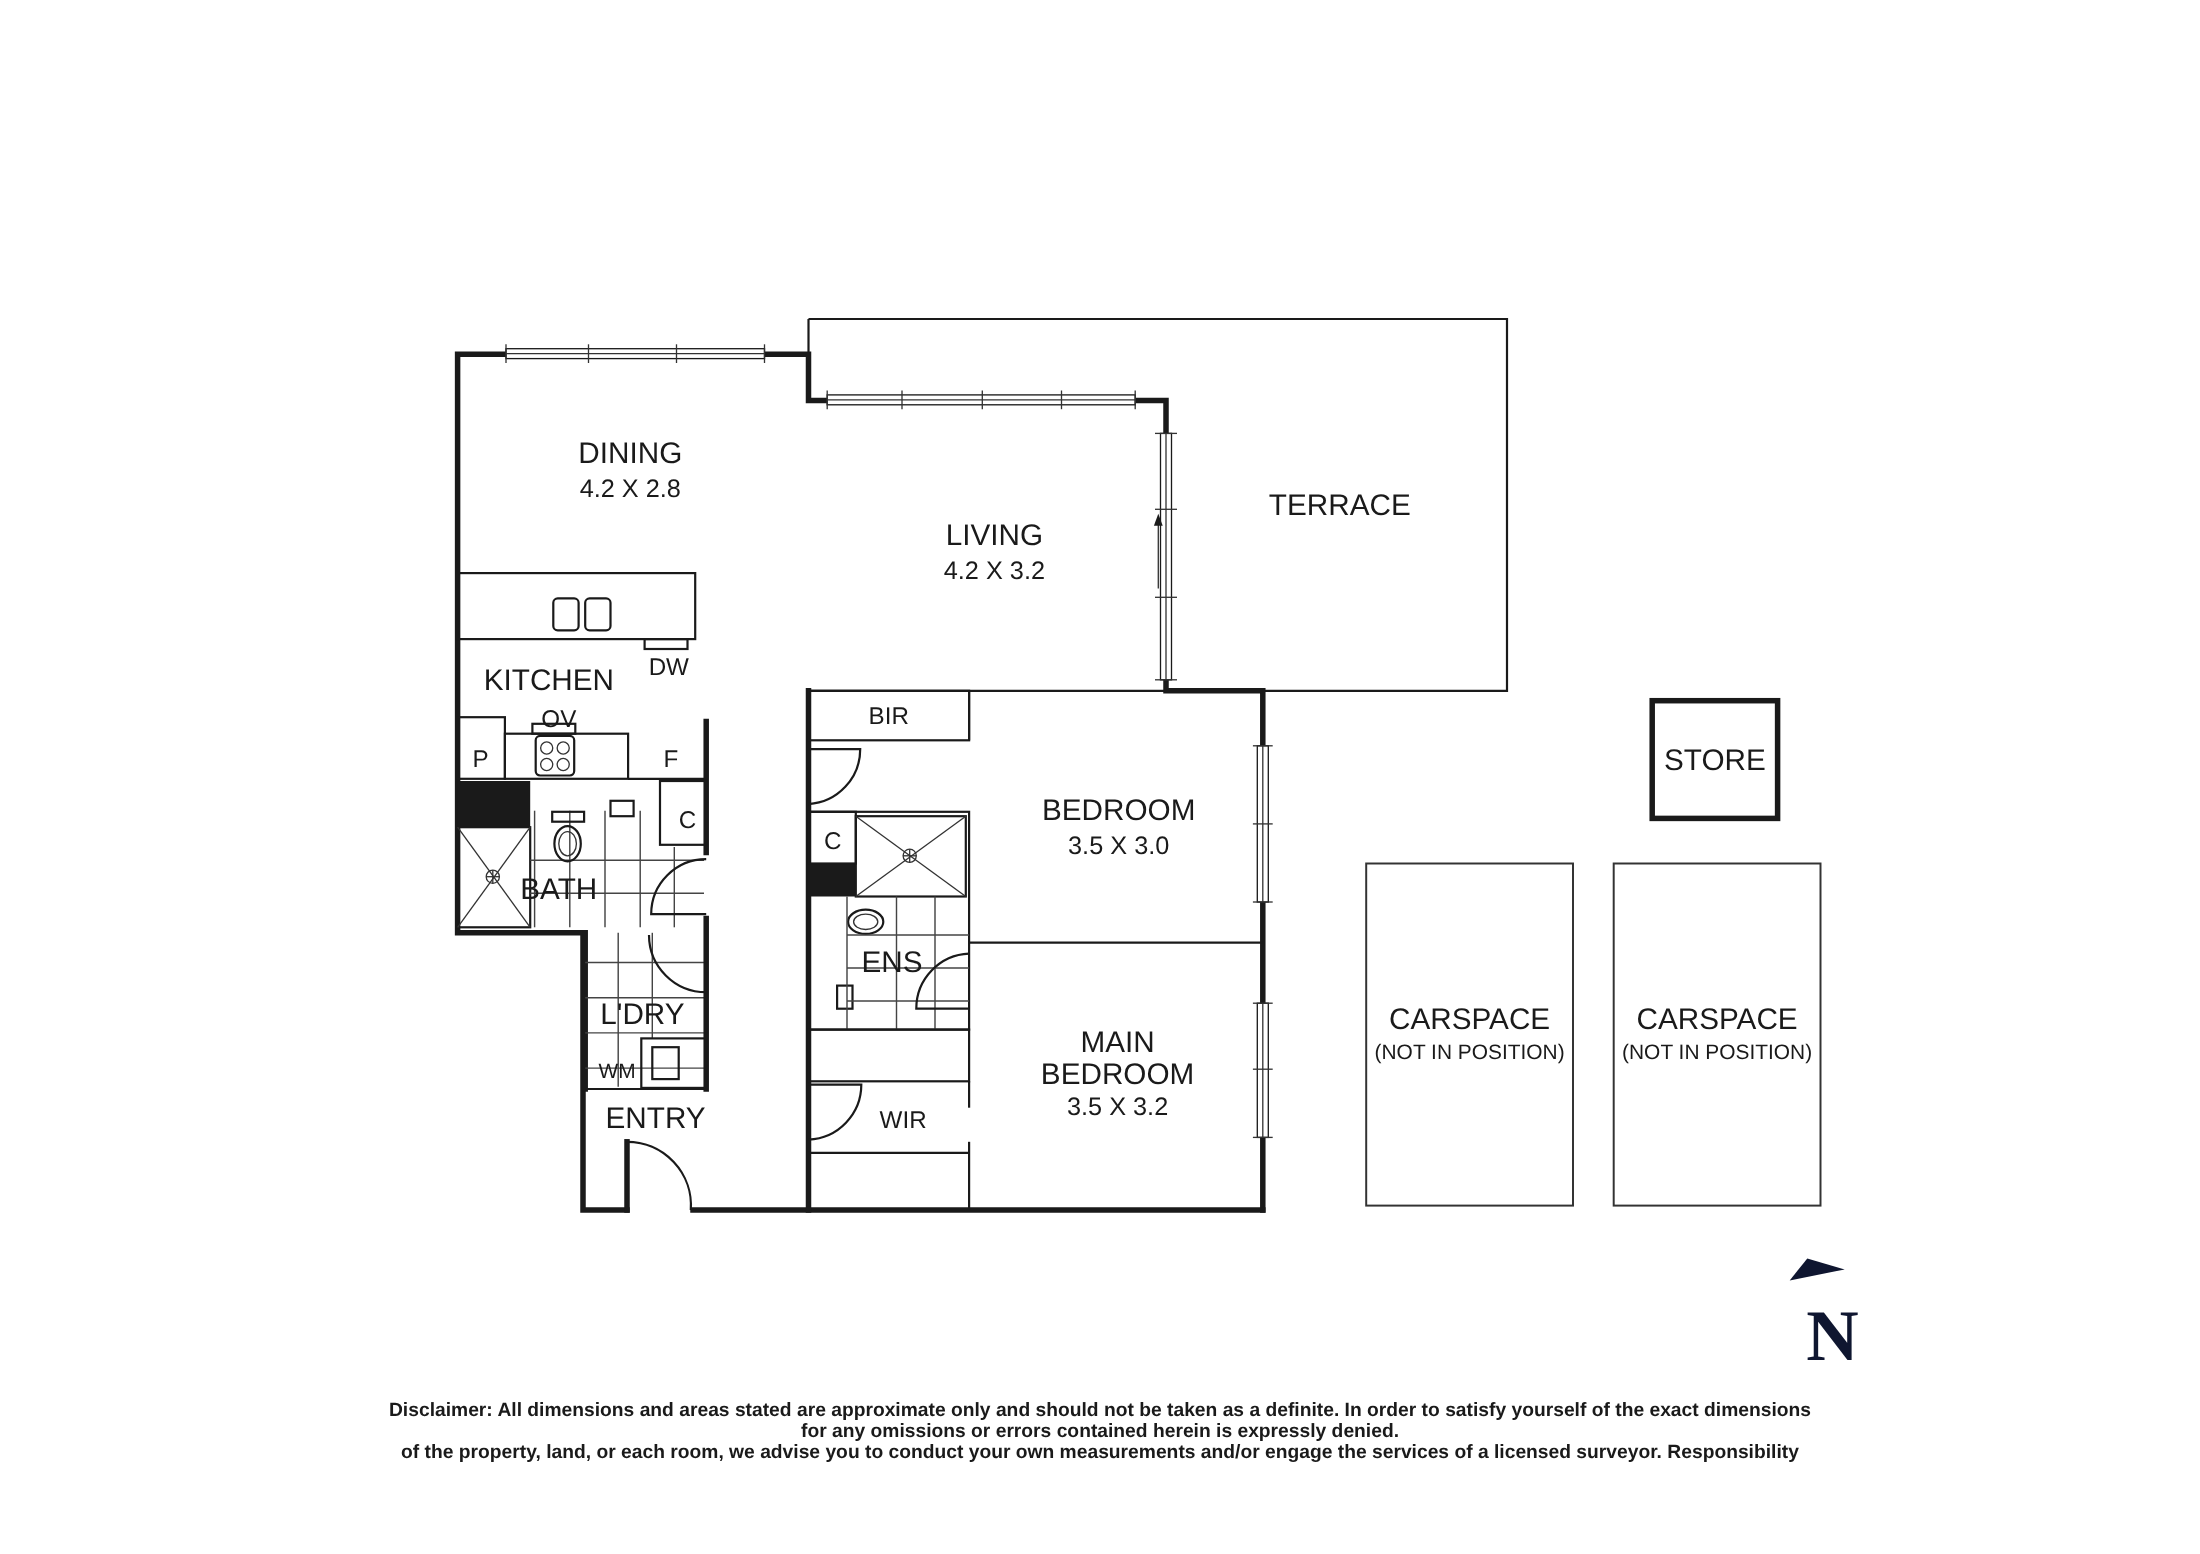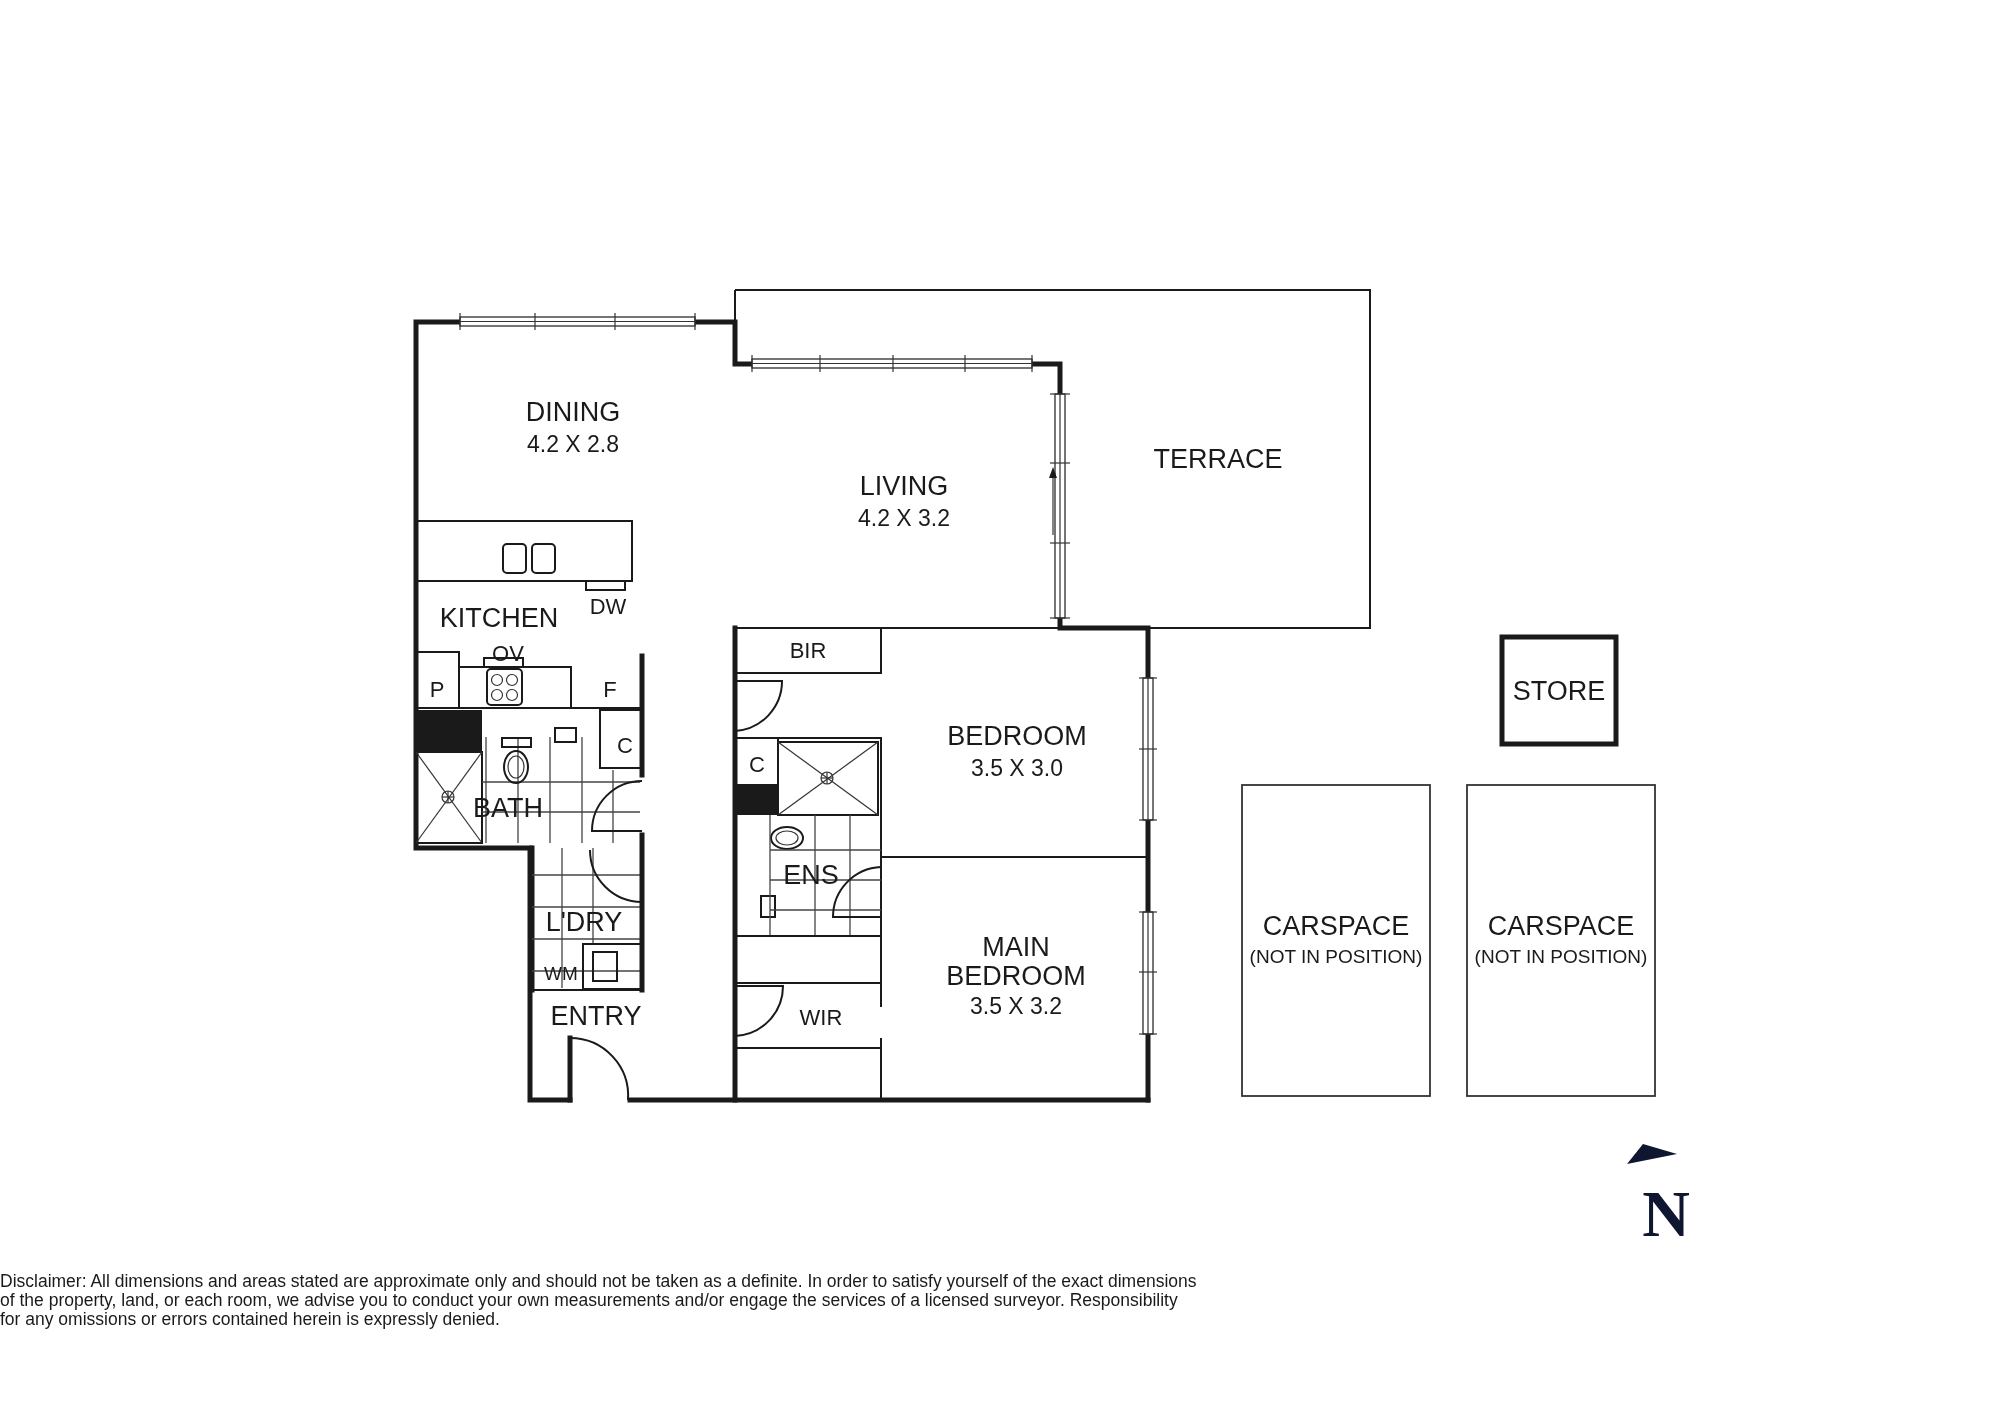--- a/index.html
+++ b/index.html
@@ -10,21 +10,21 @@
   .room { font-size: 27px; }
   .dim { font-size: 23px; }
   .small { font-size: 22px; }
   .sub { font-size: 19px; }
   .wall { stroke: #1a1a1a; stroke-width: 5; fill: none; stroke-linecap: square; }
   .thin { stroke: #1a1a1a; stroke-width: 2; fill: none; }
   .hair { stroke: #333; stroke-width: 1.2; fill: none; }
   .tile { stroke: #444; stroke-width: 1.3; fill: none; }
   .win { stroke: #1a1a1a; stroke-width: 1.2; fill: #fff; }
   .disclaimer { position: absolute; left: 0; width: 2000px; top: 1272px;
-                font-size: 17.5px; line-height: 19px; color: #1a1a1a; }
+                text-align: center; font-size: 17.5px; line-height: 19px; color: #1a1a1a; font-weight: bold; }
   .north-n { font-family: "Liberation Serif", "DejaVu Serif", serif; font-weight: bold; font-size: 66px; fill: #0f1630; text-anchor: middle; }
 </style>
 </head>
 <body>
 
 <svg class="plan" width="2000" height="1413" viewBox="0 0 2000 1413">
 
   <g>
     <polyline class="thin" points="735,290 1370,290 1370,628 1062,628"></polyline>
     <line class="thin" x1="735" y1="290" x2="735" y2="320"></line>
@@ -221,15 +221,15 @@
   <text class="lbl sub" x="561" y="980">WM</text>
 
   <g>
     <polygon points="1627,1164 1643,1144 1677,1154" fill="#0f1630"></polygon>
     <text class="north-n" x="1666" y="1236">N</text>
   </g>
 </svg>
 
 <div class="disclaimer">
   <div>Disclaimer: All dimensions and areas stated are approximate only and should not be taken as a definite. In order to satisfy yourself of the exact dimensions</div>
+  <div>for any omissions or errors contained herein is expressly denied.</div>
   <div>of the property, land, or each room, we advise you to conduct your own measurements and/or engage the services of a licensed surveyor. Responsibility</div>
-  <div>for any omissions or errors contained herein is expressly denied.</div>
 </div>
 
 </body></html>

